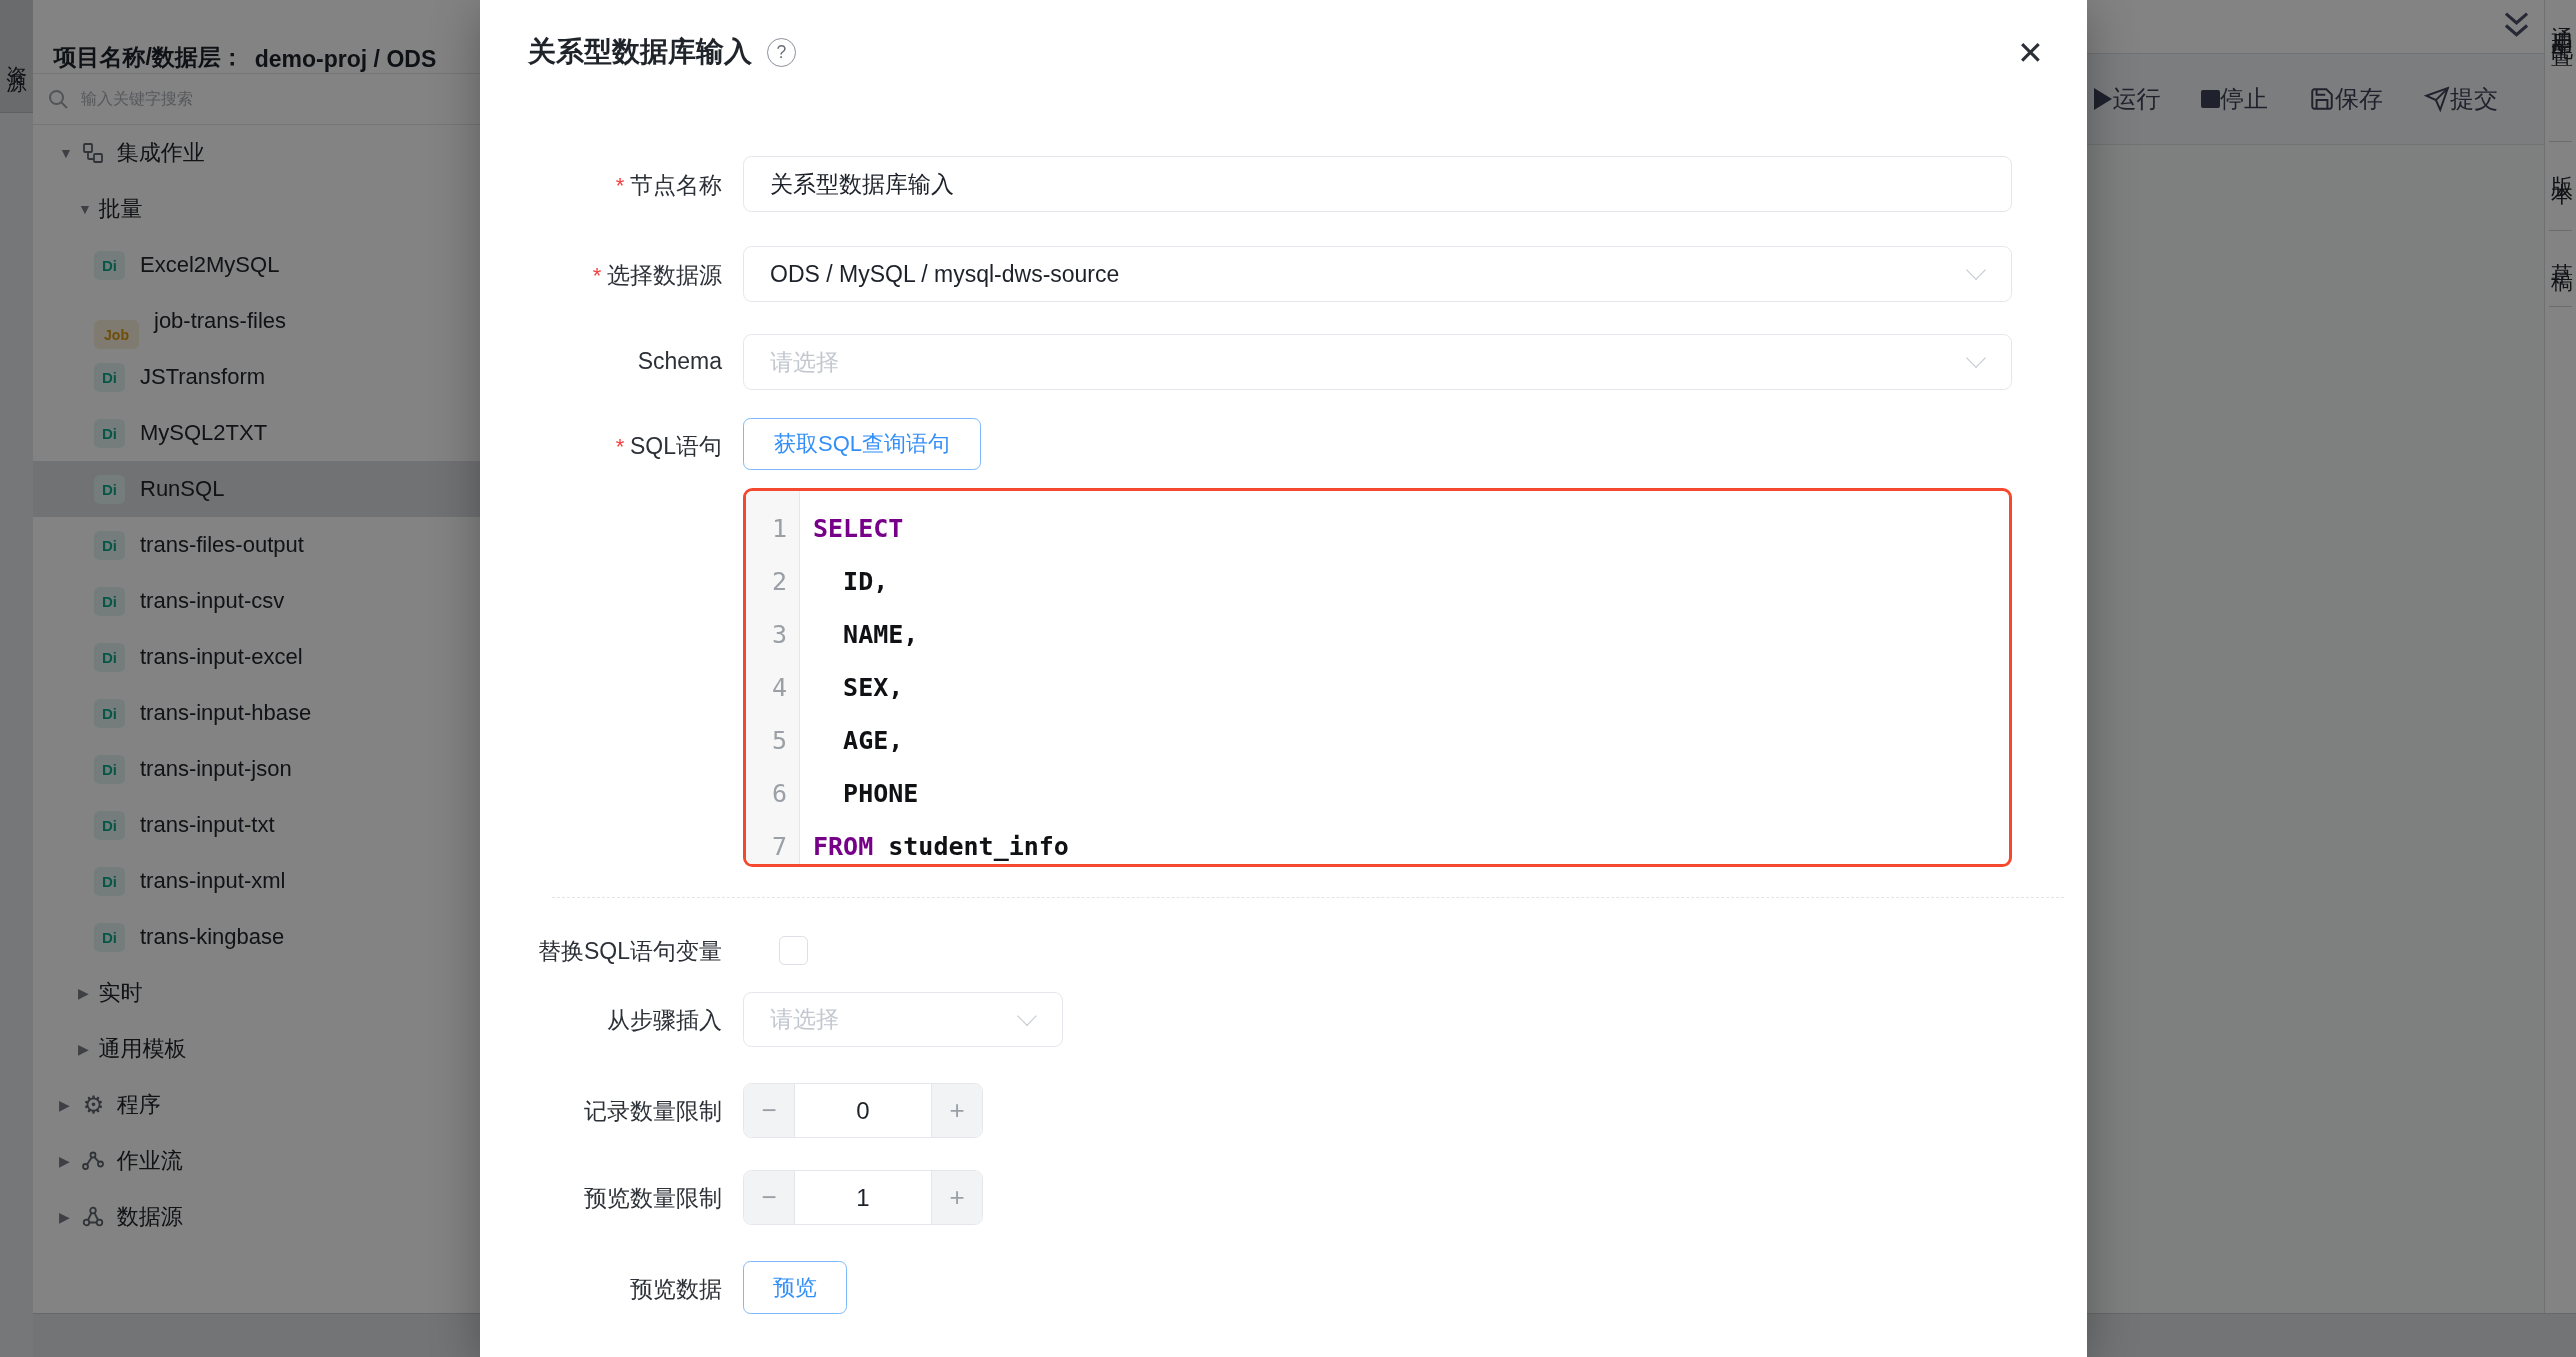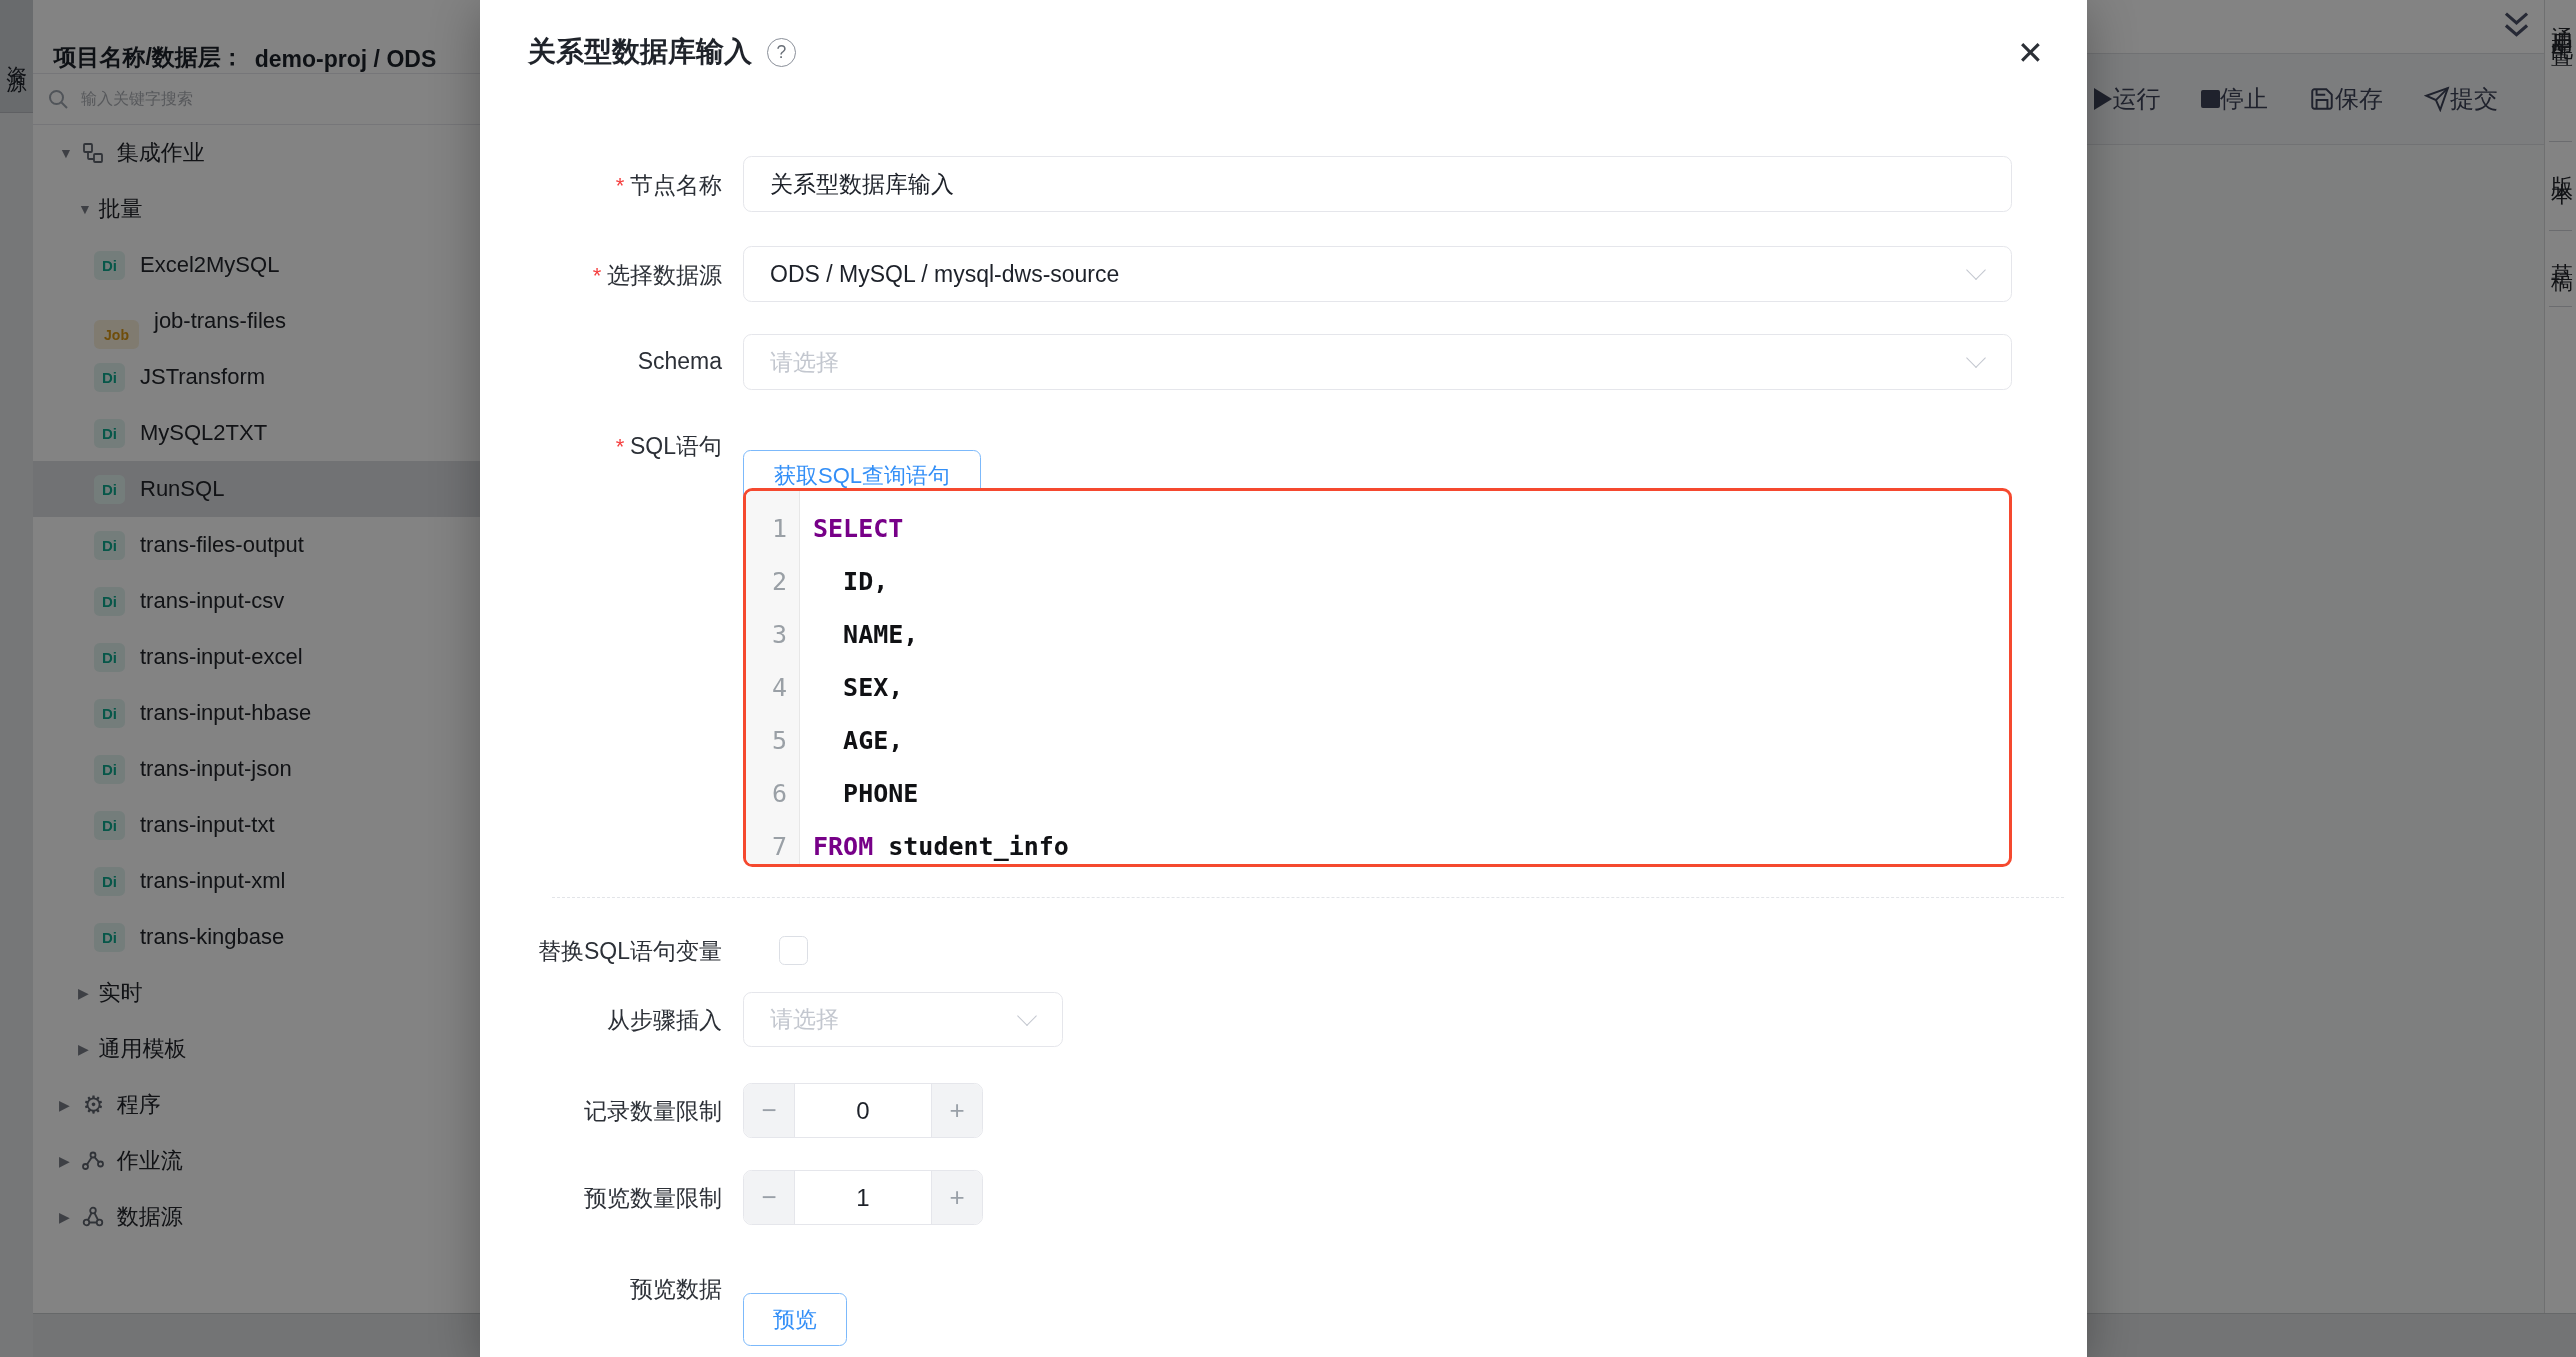--- a/index.html
+++ b/index.html
@@ -72,21 +72,21 @@
 
   .f-label { position:absolute; left:0; width:242px; text-align:right; font-size:23px; color:#2c3037;
              white-space:nowrap; }
   .req { color:#f53f3f; margin-right:5.6px; font-size:22px; }
   .box { position:absolute; border:1.9px solid #e5e6eb; border-radius:8.4px; background:#fff;
          display:flex; align-items:center; font-size:23px; color:#1d2129; padding-left:26px; }
   .box .ph { color:#c3c7cf; }
   .sel-arrow { position:absolute; right:28px; top:50%; width:14px; height:14px; margin-top:-11px;
                border-right:1.9px solid #c3c7cf; border-bottom:1.9px solid #c3c7cf; transform:rotate(45deg); }
   .blue-btn { position:absolute; border:1.9px solid #7cb9fb; border-radius:7.4px; background:#fff; color:#338ff7;
-              font-size:22px; display:flex; align-items:center; justify-content:center; cursor:pointer;margin-top:32px; }
+              font-size:22px; display:flex; align-items:center; justify-content:center; cursor:pointer; }
 
   .editor { position:absolute; left:263px; top:488px; width:1269px; height:379px; border:3.7px solid #f5492f;
             border-radius:9.3px; background:#fff; overflow:hidden; }
   .gutter { position:absolute; left:0; top:0; bottom:0; width:54px; background:#f7f7f7;
             border-right:1.9px solid #e7e7e7; }
   .code-lines { position:absolute; left:0; top:11px; right:0; }
   .code-line { height:53px; line-height:53px; font-family:"DejaVu Sans Mono","Liberation Mono",monospace;
                font-size:25px; font-weight:bold; white-space:pre; display:flex; }
   .ln { width:41px; text-align:right; color:#9aa0a6; font-weight:normal; flex:none; }
   .code-txt { padding-left:26px; }

